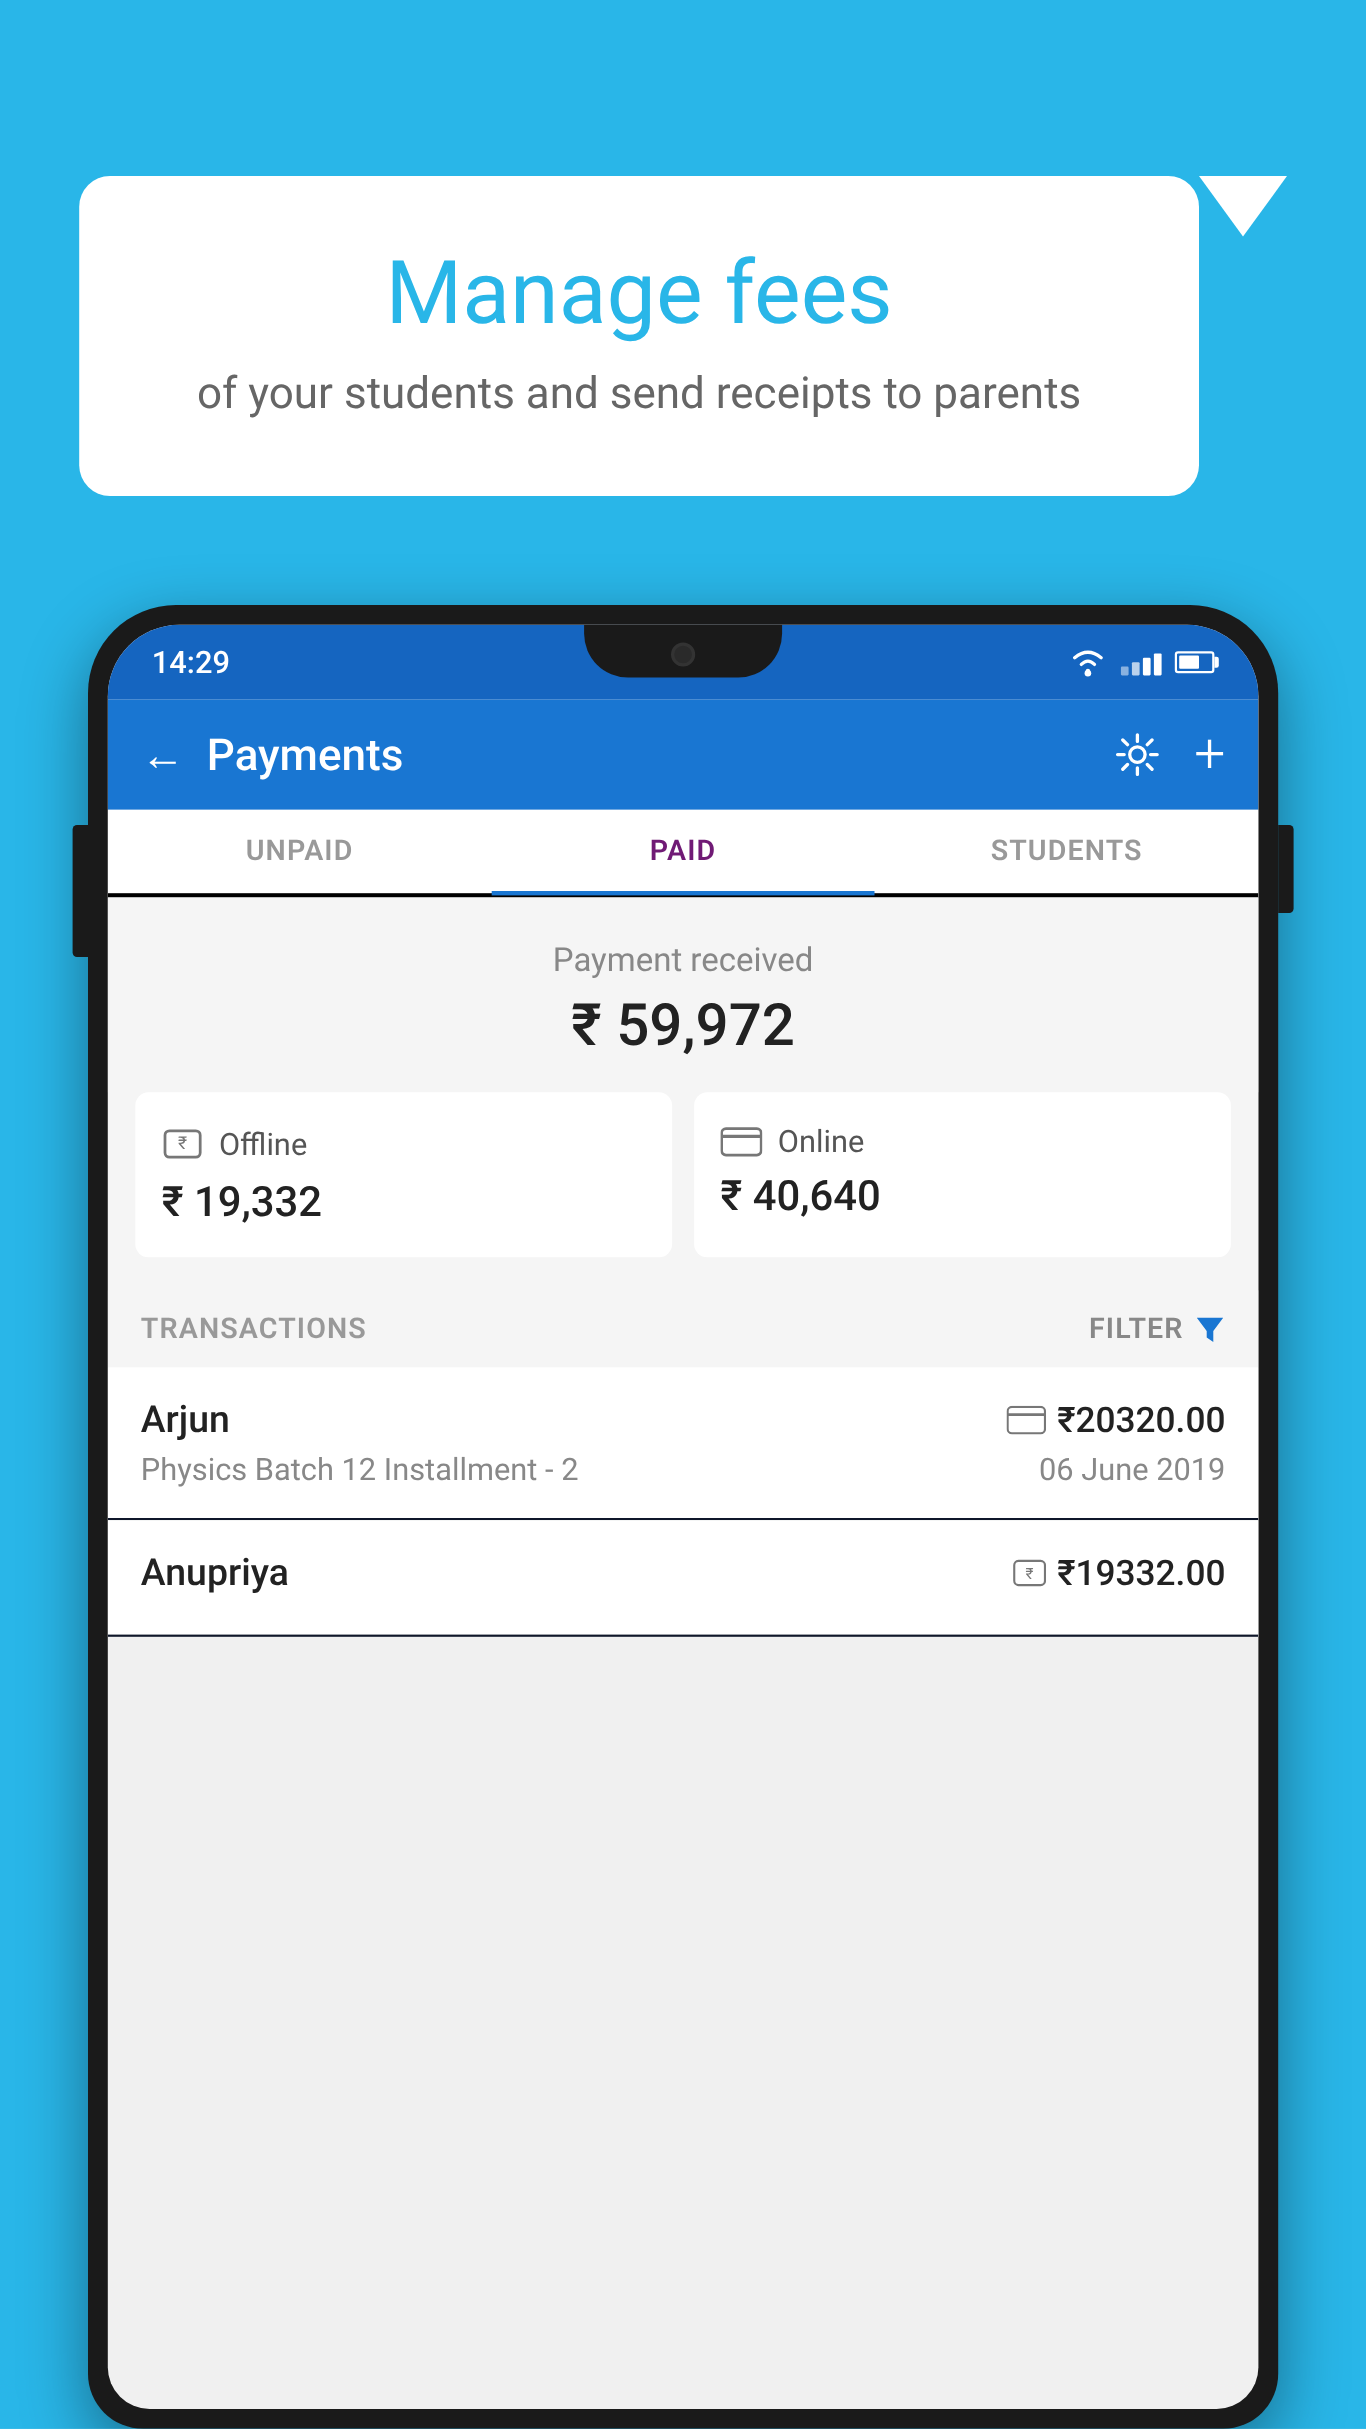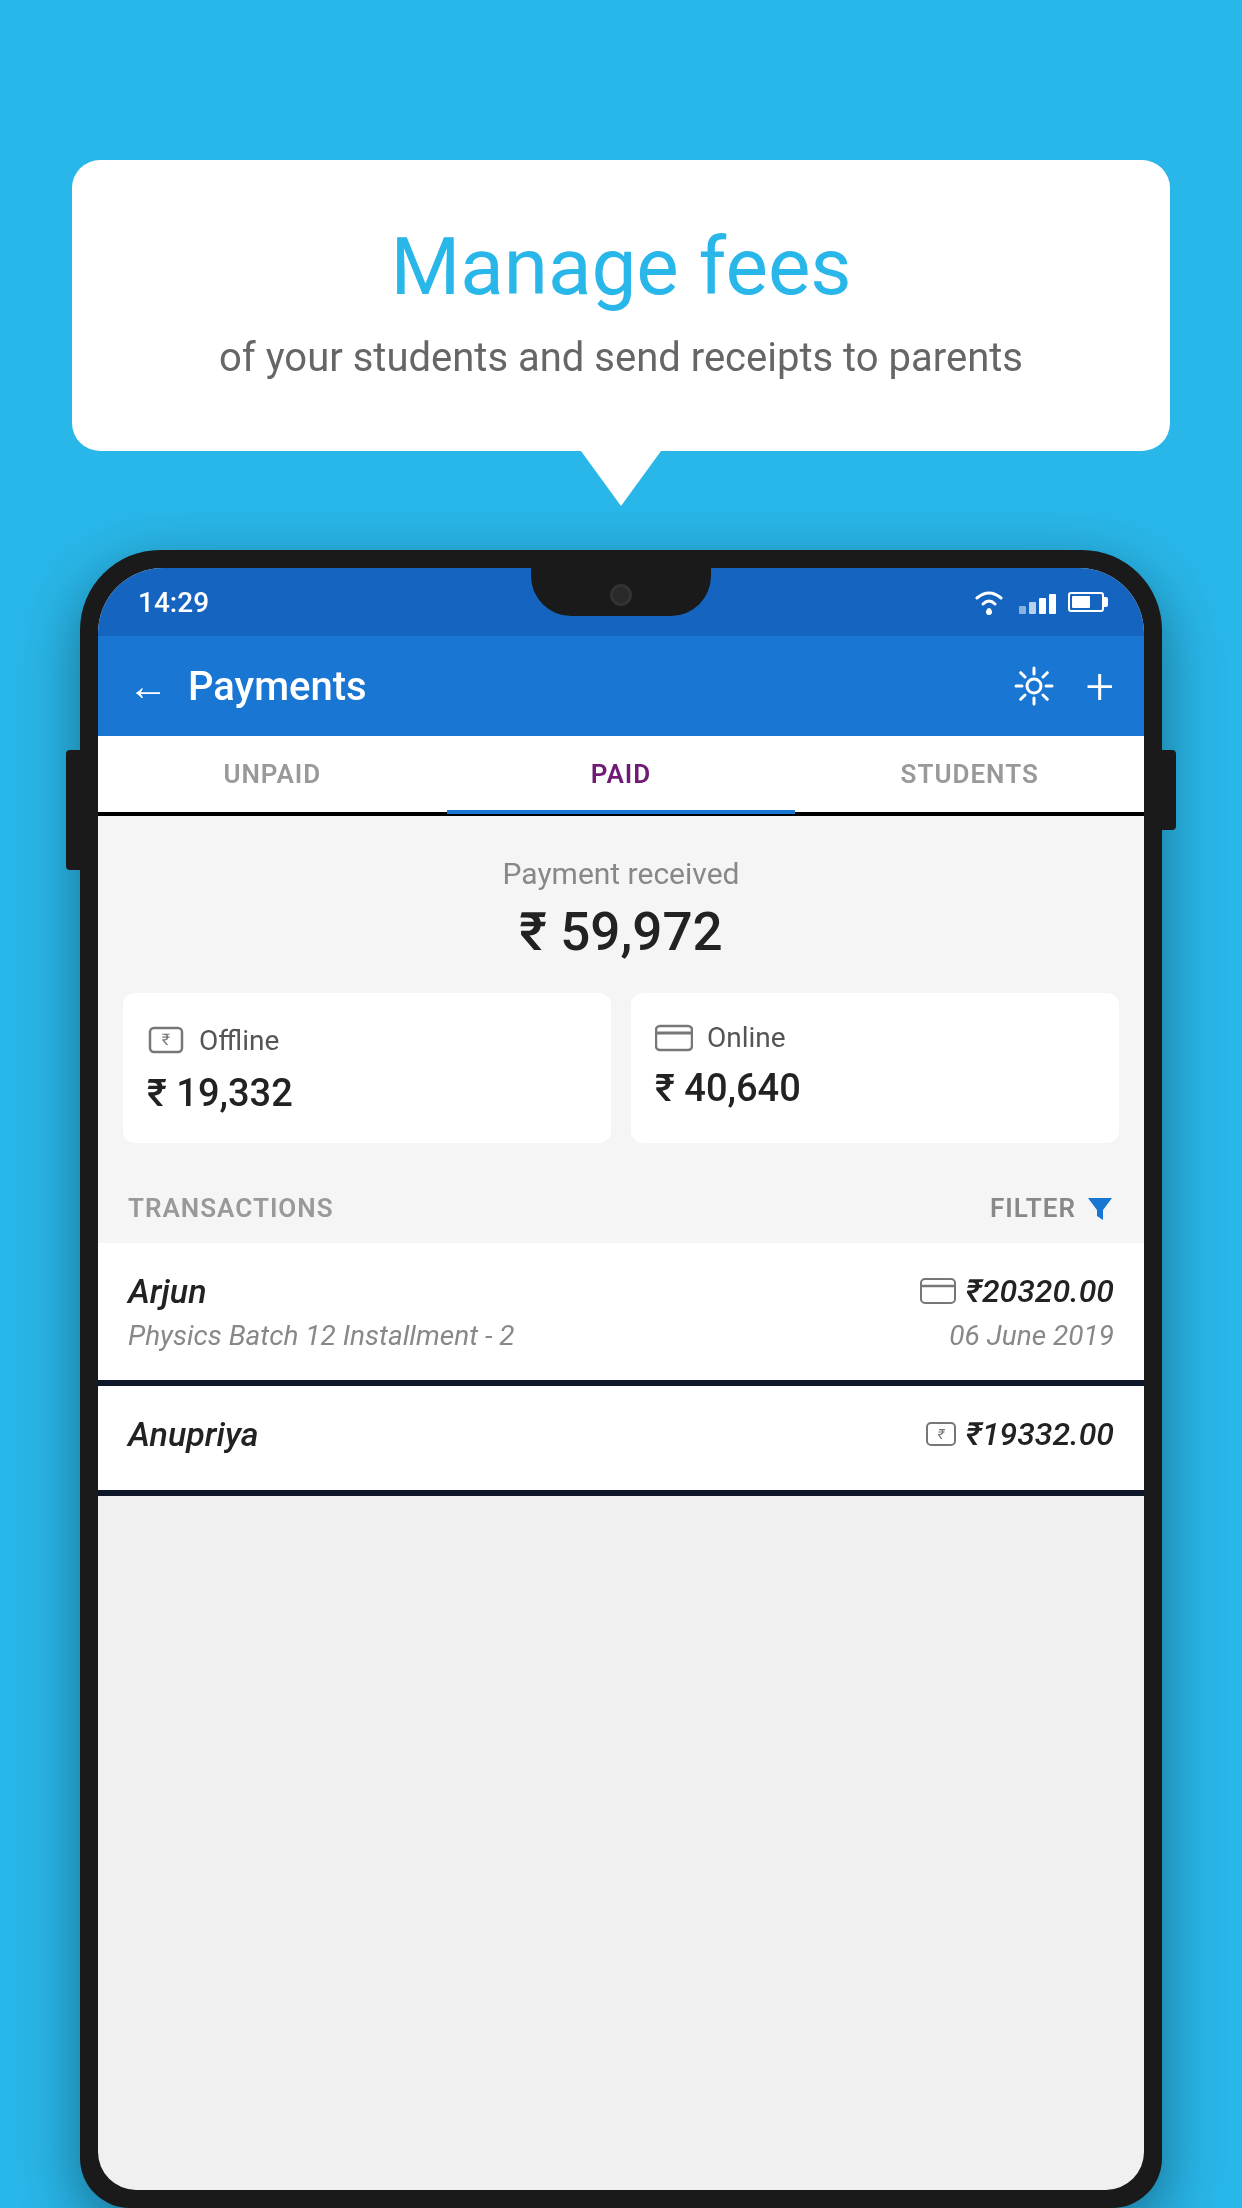--- a/index.html
+++ b/index.html
@@ -13,22 +13,20 @@
       position: relative;
     }
 
     
     .speech-bubble-wrapper {
       position: absolute;
       top: 160px;
       left: 72px;
       right: 72px;
       display: flex;
-      flex-direction: column;
-      align-items: center;
     }
 
     .speech-bubble {
       background: white;
       border-radius: 28px;
       padding: 60px 80px 70px;
       text-align: center;
       width: 100%;
       position: relative;
     }
@@ -381,22 +379,21 @@
       color: #888;
       font-size: 26px;
       font-weight: 600;
       letter-spacing: 1px;
     }
 
     
     .transaction-row {
       background: white;
       padding: 28px 30px;
-      border-bottom: 6px solid #0f172a;
-      font-style: italic;
+      border-bottom: 2px solid #0f172a;
     }
 
     .transaction-row-top {
       display: flex;
       justify-content: space-between;
       align-items: center;
       margin-bottom: 8px;
     }
 
     .transaction-name {

